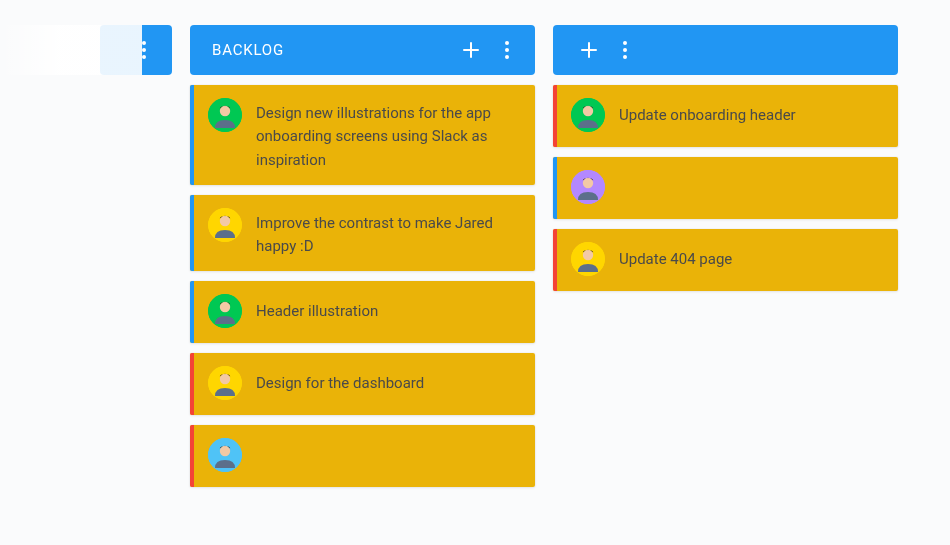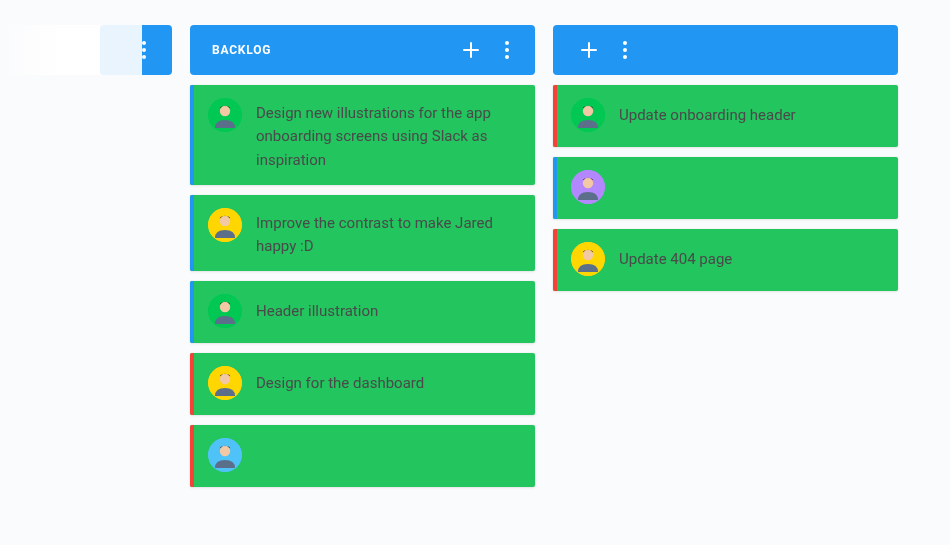--- a/index.html
+++ b/index.html
@@ -48,39 +48,39 @@
       height: 50px;
       background: #2196f3;
       border-radius: 4px;
       display: flex;
       align-items: center;
       padding: 0 14px 0 22px;
       gap: 8px;
     }
     .column-title {
       color: #fff;
-      font-size: 12px;
-      font-weight: 700;
+      font-size: 15px;
+      font-weight: 400;
       letter-spacing: 0.8px;
       flex: 1;
     }
     .hdr-btn {
       width: 28px;
       height: 28px;
       display: flex;
       align-items: center;
       justify-content: center;
       color: #fff;
       cursor: pointer;
     }
     .plus-svg line { stroke: #fff; stroke-width: 2; stroke-linecap: round; }
     .dots { display: flex; flex-direction: column; gap: 3px; align-items: center; }
     .dot { width: 4px; height: 4px; border-radius: 50%; background: #fff; }
     .card {
-      background: #22c55e;
+      background: #eab308;
       border-radius: 2px;
       box-shadow: 0 1px 3px rgba(0,0,0,0.08), 0 0 0 1px rgba(0,0,0,0.02);
       display: flex;
       align-items: flex-start;
       min-height: 62px;
       position: relative;
       overflow: hidden;
     }
     .accent {
       width: 4px;

